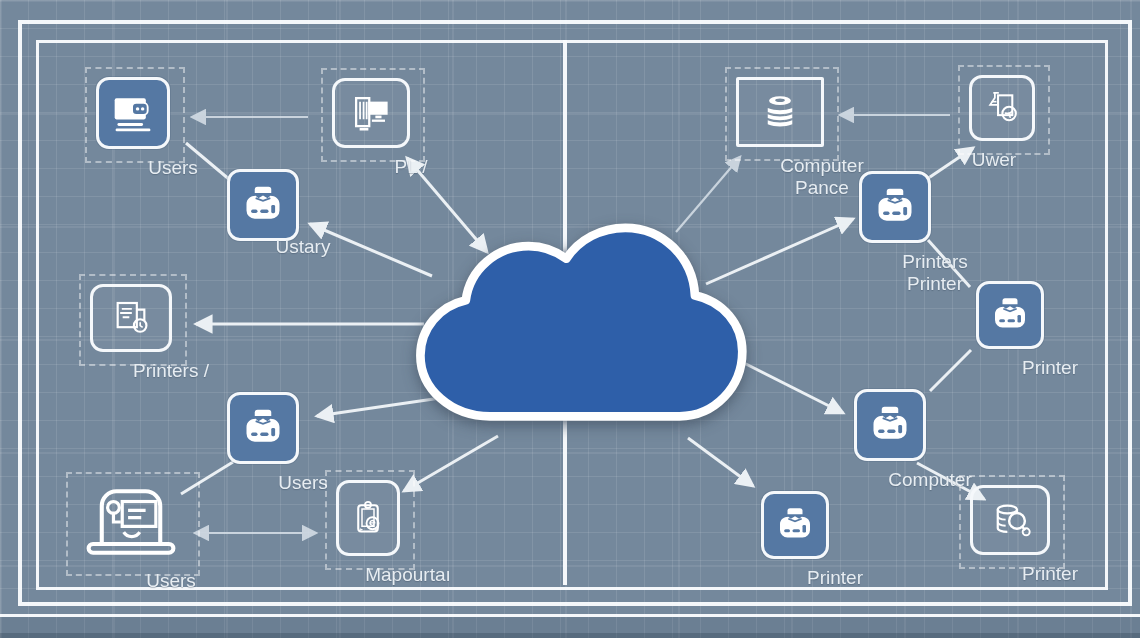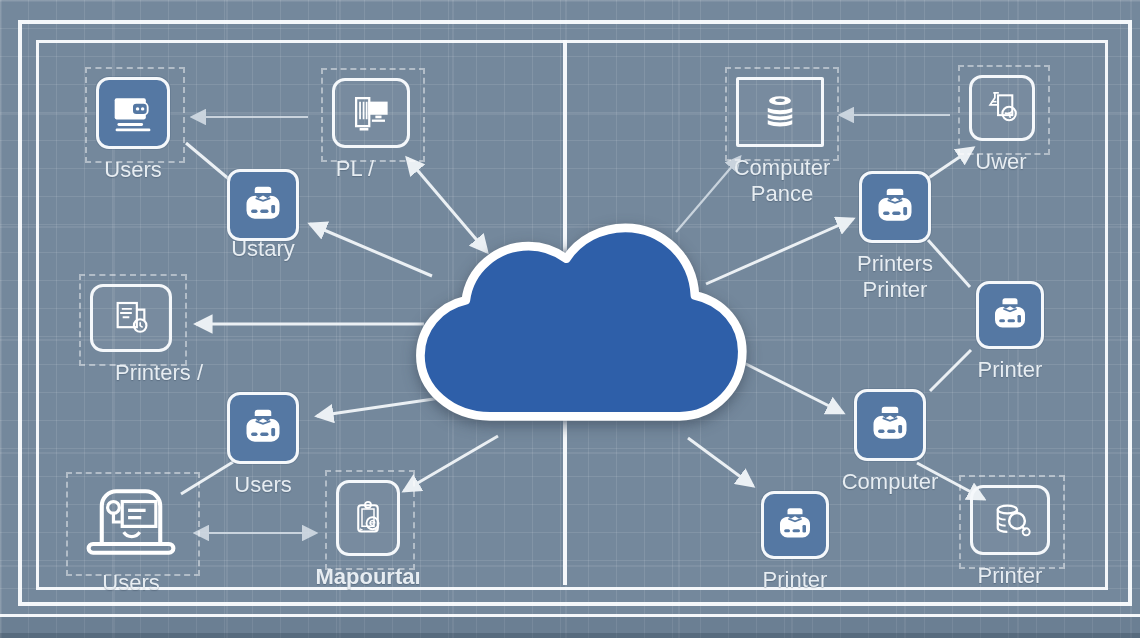--- a/index.html
+++ b/index.html
@@ -29,22 +29,22 @@
     line-height:1.12;letter-spacing:0.5px;}
 
   .node{position:absolute;}
   .iconbox{position:absolute;box-sizing:border-box;display:flex;align-items:center;justify-content:center;}
   .iconbox.filled{background:#5578a3;border:3px solid #f5f8fb;border-radius:13px;
     box-shadow:0 0 0 1px rgba(70,95,125,0.25);}
   .iconbox.outline{background:rgba(255,255,255,0.03);border:3px solid #f5f8fb;border-radius:13px;}
   .iconbox.square{background:rgba(255,255,255,0.03);border:3px solid #f5f8fb;border-radius:2px;}
   .iconbox.bare{background:transparent;border:none;}
   .dashbox{position:absolute;border:2px dashed rgba(255,255,255,0.45);pointer-events:none;}
-  .nlabel{position:absolute;text-align:center;color:#e7edf2;font-size:22px;line-height:1.18;
-    text-shadow:0 1px 1px rgba(50,65,85,0.35);}
+  .nlabel{position:absolute;text-align:center;color:#e7edf2;font-size:19px;line-height:1.18;
+    text-shadow:0 1px 1px rgba(50,65,85,0.35);padding-left:40px;}
   .iconbox svg{display:block;}
 
   .arrows{position:absolute;left:0;top:0;width:1140px;height:638px;pointer-events:none;}
 </style>
 </head>
 <body>
 
 <div class="stage">
 
   <svg width="0" height="0" style="position:absolute" aria-hidden="true">
@@ -186,41 +186,41 @@
       <div class="nlabel" style="left: 58px; top: 157px; width: 150px;">Users</div>
     </div>
 
     <div class="node">
       <div class="dashbox" style="left: 321px; top: 68px; width: 100px; height: 90px;"></div>
       <div class="iconbox outline" style="left: 332px; top: 78px; width: 78px; height: 70px;">
         <svg width="50" height="42">
             <use href="#icon-server-monitor"></use>
           </svg>
       </div>
-      <div class="nlabel" style="left: 280px; top: 156px; width: 150px;">PL /</div>
+      <div class="nlabel" style="left: 296px; top: 156px; width: 150px;">PL /</div>
     </div>
 
     <div class="node">
 
       <div class="iconbox filled" style="left: 227px; top: 169px; width: 72px; height: 72px;">
         <svg width="44" height="44">
             <use href="#icon-printer"></use>
           </svg>
       </div>
       <div class="nlabel" style="left: 188px; top: 236px; width: 150px;">Ustary</div>
     </div>
 
     <div class="node">
       <div class="dashbox" style="left: 79px; top: 274px; width: 104px; height: 88px;"></div>
       <div class="iconbox outline" style="left: 90px; top: 284px; width: 82px; height: 68px;">
         <svg width="54" height="40">
             <use href="#icon-document-clock"></use>
           </svg>
       </div>
-      <div class="nlabel" style="left: 56px; top: 360px; width: 150px; margin-left: 28px;">Printers /</div>
+      <div class="nlabel" style="left: 56px; top: 360px; width: 150px;">Printers /</div>
     </div>
 
     <div class="node">
 
       <div class="iconbox filled" style="left: 227px; top: 392px; width: 72px; height: 72px;">
         <svg width="44" height="44">
             <use href="#icon-printer"></use>
           </svg>
       </div>
       <div class="nlabel" style="left: 188px; top: 472px; width: 150px;">Users</div>
@@ -236,41 +236,41 @@
       <div class="nlabel" style="left: 56px; top: 570px; width: 150px;">Users</div>
     </div>
 
     <div class="node">
       <div class="dashbox" style="left: 325px; top: 470px; width: 86px; height: 96px;"></div>
       <div class="iconbox outline" style="left: 336px; top: 480px; width: 64px; height: 76px;">
         <svg width="36" height="48">
             <use href="#icon-clipboard-sync"></use>
           </svg>
       </div>
-      <div class="nlabel" style="left: 288px; top: 564px; width: 160px; font-weight: bold;">Mapourtaı</div>
+      <div class="nlabel" style="left: 288px; top: 564px; width: 160px;">Mapourtaı</div>
     </div>
 
     <div class="node">
       <div class="dashbox" style="left: 725px; top: 67px; width: 110px; height: 90px;"></div>
       <div class="iconbox square" style="left: 736px; top: 77px; width: 88px; height: 70px;">
         <svg width="60" height="42">
             <use href="#icon-layer-stack"></use>
           </svg>
       </div>
       <div class="nlabel" style="left: 727px; top: 155px; width: 110px;">Computer Pance</div>
     </div>
 
     <div class="node">
       <div class="dashbox" style="left: 958px; top: 65px; width: 88px; height: 86px;"></div>
       <div class="iconbox outline" style="left: 969px; top: 75px; width: 66px; height: 66px;">
         <svg width="38" height="38">
             <use href="#icon-flask-doc"></use>
           </svg>
       </div>
-      <div class="nlabel" style="left: 926px; top: 149px; width: 150px;">Uwer</div>
+      <div class="nlabel" style="left: 879px; top: 149px; width: 150px;">Uwer</div>
     </div>
 
     <div class="node">
 
       <div class="iconbox filled" style="left: 859px; top: 171px; width: 72px; height: 72px;">
         <svg width="44" height="44">
             <use href="#icon-printer"></use>
           </svg>
       </div>
       <div class="nlabel" style="left: 840px; top: 251px; width: 110px;">Printers Printer</div>

